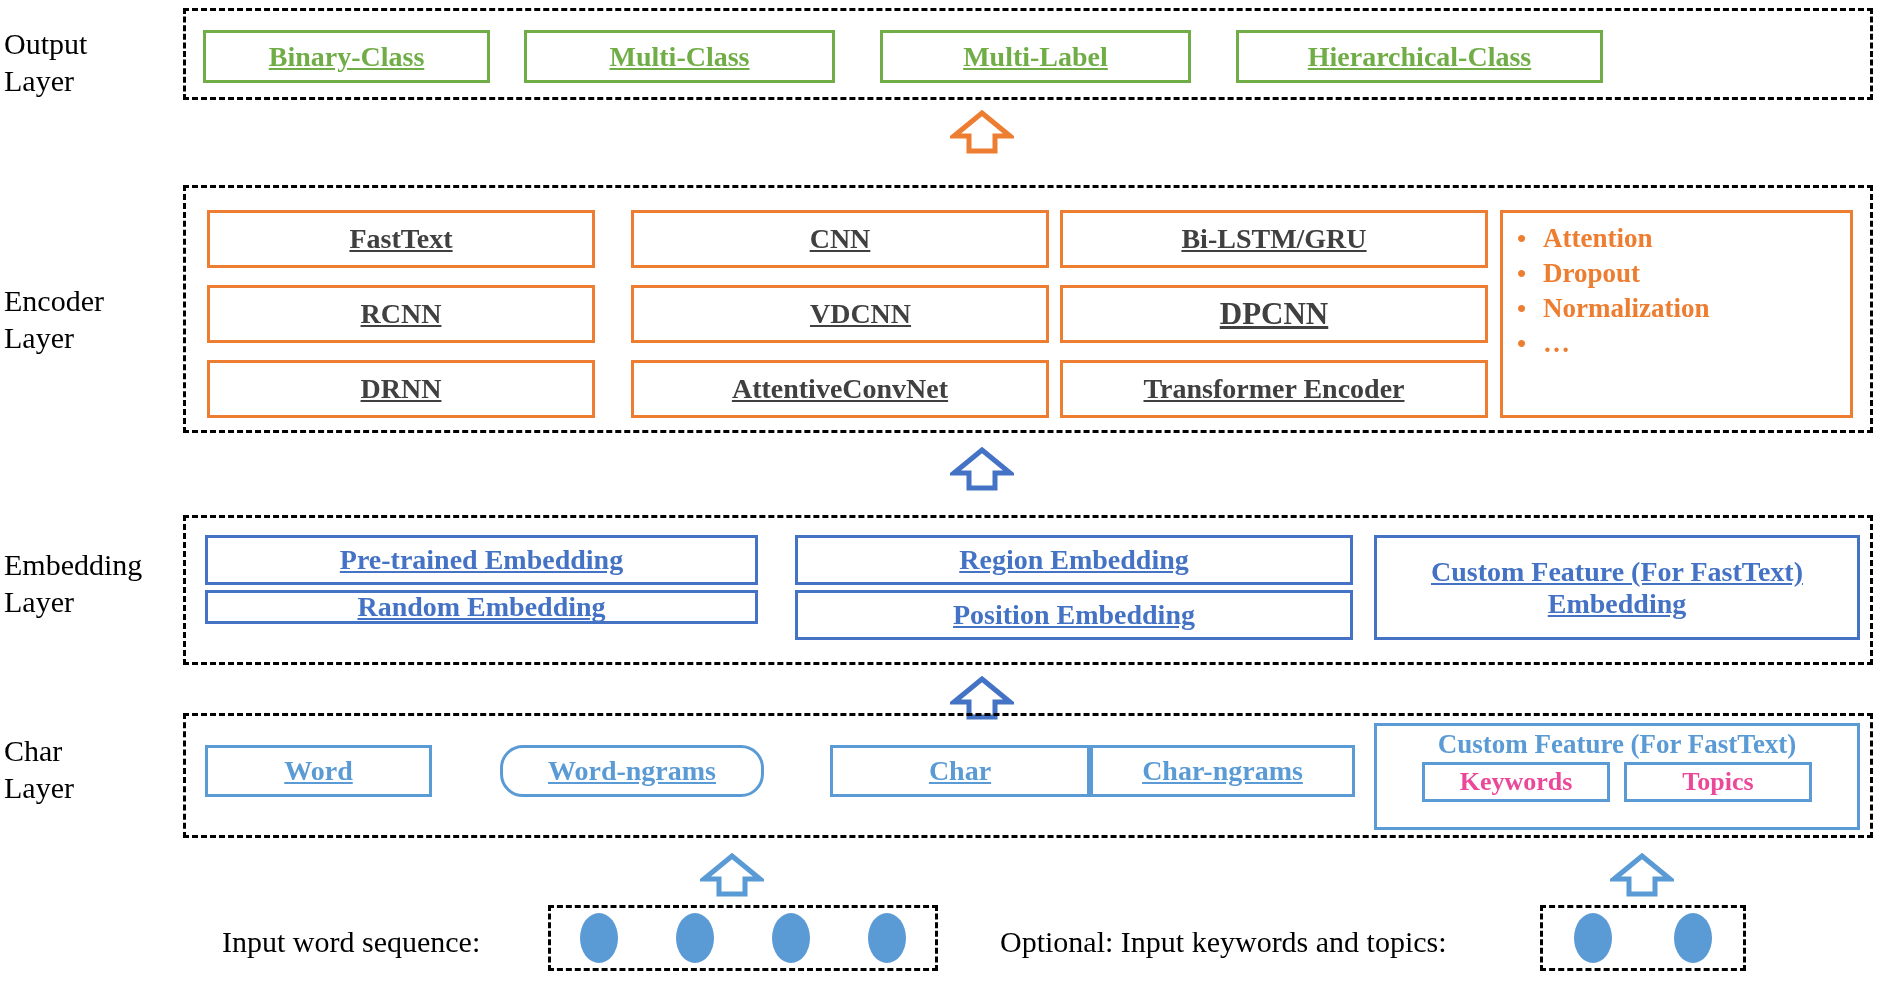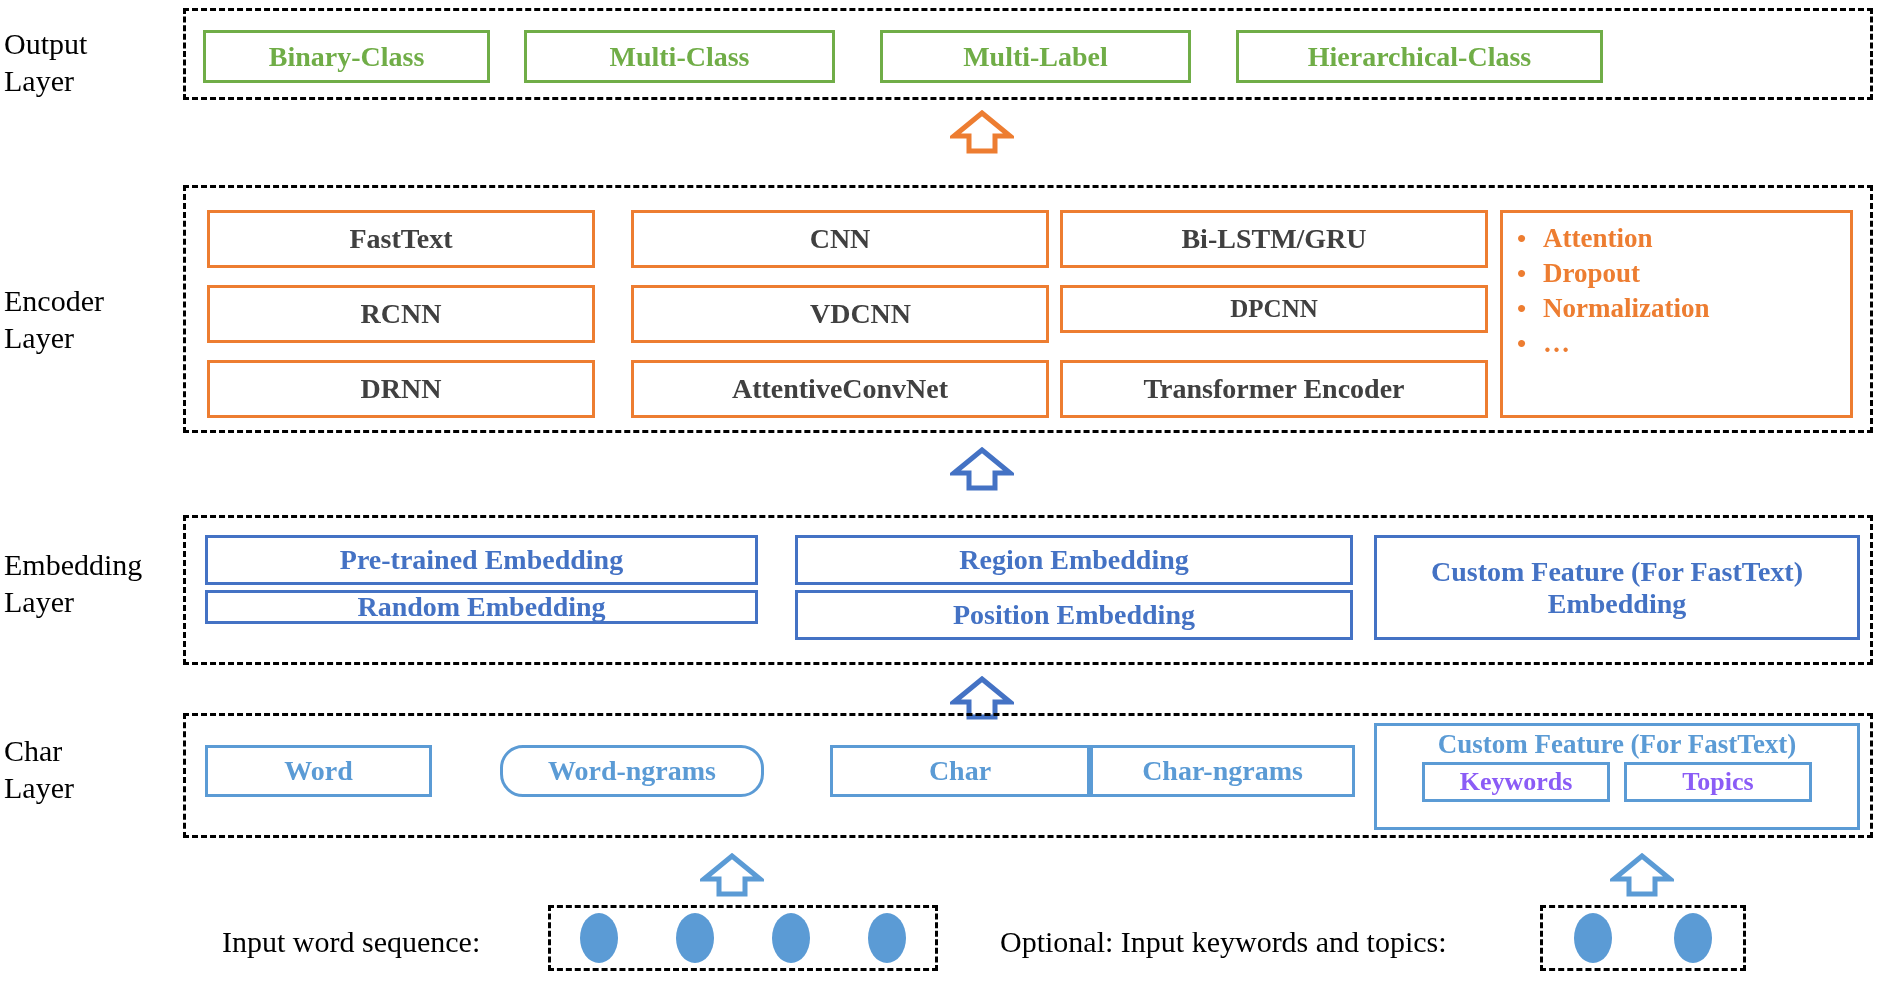--- a/index.html
+++ b/index.html
@@ -46,20 +46,21 @@
   .box {
     position: absolute;
     box-sizing: border-box;
     display: flex;
     align-items: center;
     justify-content: center;
     text-align: center;
     font-weight: bold;
     background: #ffffff;
     line-height: 1.12;
+    text-decoration: underline;
   }
 
   .box.green  { border: 3px solid #70AD47; color: #70AD47; }
   .box.orange { border: 3px solid #ED7D31; color: #404040; }
   .box.blue-d { border: 3px solid #4472C4; color: #4472C4; }
   .box.blue-l { border: 3px solid #5B9BD5; color: #5B9BD5; }
 
   
   .bullet-panel {
     position: absolute;
@@ -104,21 +105,21 @@
     line-height: 1.05;
   }
   .cf-sub-row {
     display: flex;
     gap: 14px;
     margin-top: 4px;
   }
   .cf-sub {
     box-sizing: border-box;
     border: 3px solid #5B9BD5;
-    color: #8b5cf6;
+    color: #ec4899;
     font-weight: bold;
     font-size: 26px;
     width: 188px;
     height: 40px;
     display: flex;
     align-items: center;
     justify-content: center;
     background: #ffffff;
   }
 
@@ -180,21 +181,21 @@
 Layer</div>
 
   <div class="dashed-band" style="left:183px; top:185px; width:1690px; height:248px;"></div>
 
   <div class="box orange" style="left:207px; top:210px; width:388px; height:58px; font-size:28px;">FastText</div>
   <div class="box orange" style="left:631px; top:210px; width:418px; height:58px; font-size:28px;">CNN</div>
   <div class="box orange" style="left:1060px; top:210px; width:428px; height:58px; font-size:28px;">Bi-LSTM/GRU</div>
 
   <div class="box orange" style="left:207px; top:285px; width:388px; height:58px; font-size:28px;">RCNN</div>
   <div class="box orange" style="left:631px; top:285px; width:418px; height:58px; font-size:28px;padding-left:41px;">VDCNN</div>
-  <div class="box orange" style="left:1060px; top:285px; width:428px; height:48px; font-size:25px;">DPCNN</div>
+  <div class="box orange" style="left:1060px; top:285px; width:428px; height:58px; font-size:31px;">DPCNN</div>
 
   <div class="box orange" style="left:207px; top:360px; width:388px; height:58px; font-size:28px;">DRNN</div>
   <div class="box orange" style="left:631px; top:360px; width:418px; height:58px; font-size:28px;">AttentiveConvNet</div>
   <div class="box orange" style="left:1060px; top:360px; width:428px; height:58px; font-size:28px;">Transformer Encoder</div>
 
   <div class="bullet-panel" style="left:1500px; top:210px; width:353px; height:208px;">
     <div class="bullet-row">
       <span class="bullet-dot">•</span>
       <span class="bullet-text">Attention</span>
     </div>

